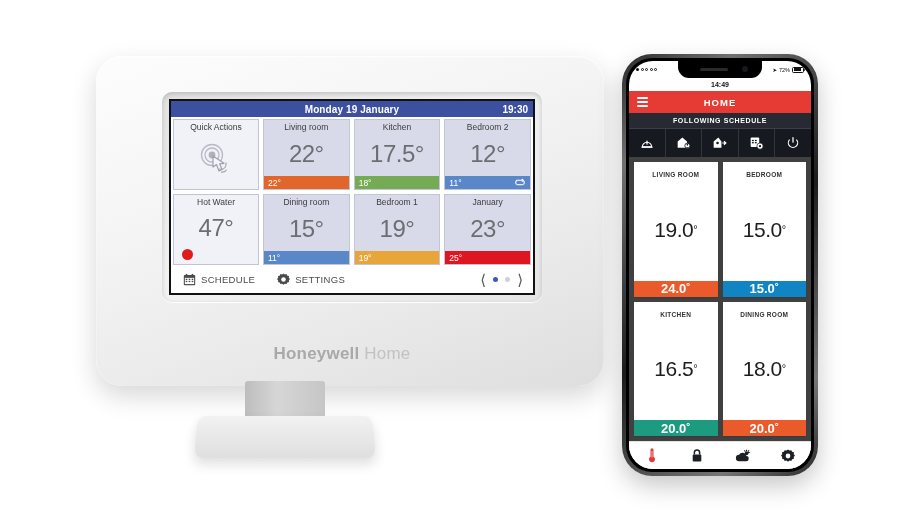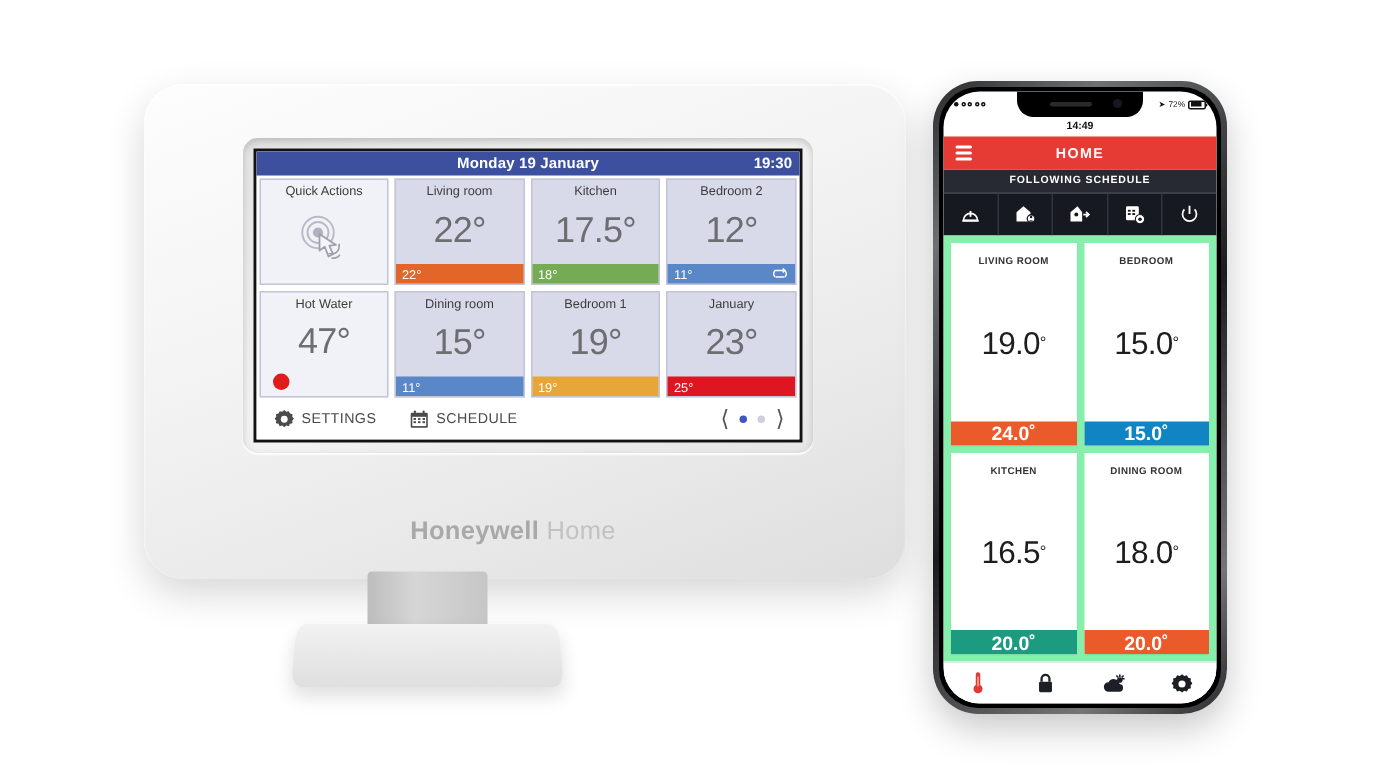--- a/index.html
+++ b/index.html
@@ -95,21 +95,21 @@
   #ph-appbar .hamb { margin-left:8px; display:flex; flex-direction:column; gap:2px; }
   #ph-appbar .hamb i { width:11px; height:1.8px; background:#fff; display:block; border-radius:1px; }
   #ph-appbar .ttl { position:absolute; left:0; right:0; text-align:center; color:#fff; font-size:9.5px; font-weight:bold; letter-spacing:1px; }
 
   #ph-sched { flex:0 0 16px; background:#272a33; color:#fff; font-size:7px; font-weight:bold; letter-spacing:.6px;
               display:flex; align-items:center; justify-content:center; border-bottom:1px solid #3b3e48; }
   #ph-modes { flex:0 0 28px; background:#171921; display:flex; }
   .mode-btn { flex:1; display:flex; align-items:center; justify-content:center; border-right:1px solid #32353f; }
   .mode-btn:last-child { border-right:none; }
 
-  #ph-cards { flex:1; background:#86efac; padding:5px; display:grid; grid-template-columns:1fr 1fr; grid-template-rows:1fr 1fr; gap:5px; }
+  #ph-cards { flex:1; background:#404040; padding:5px; display:grid; grid-template-columns:1fr 1fr; grid-template-rows:1fr 1fr; gap:5px; }
   .pcard { background:#fff; display:flex; flex-direction:column; box-shadow:0 1px 1px rgba(0,0,0,.07); }
   .pcard .pname { text-align:center; font-size:6.5px; font-weight:bold; color:#333; padding-top:9px; letter-spacing:.3px; }
   .pcard .ptemp { flex:1; display:flex; align-items:center; justify-content:center; font-size:21px; font-weight:300; color:#1d1d1d; line-height:1; letter-spacing:-.5px; }
   .pcard .ptemp sup { font-size:11px; vertical-align:super; }
   .pset { height:16px; display:flex; align-items:center; justify-content:center; color:#fff; font-size:13px; font-weight:bold; }
 
   #ph-tabbar { flex:0 0 28px; background:#fff; display:flex; align-items:center; border-top:1px solid #e3e3e3; }
   .tab-ic { flex:1; display:flex; align-items:center; justify-content:center; }
 
   svg { display:block; }
@@ -202,30 +202,20 @@
           <div class="tile" style="grid-column:4;grid-row:2;">
             <div class="tname">January</div>
             <div class="ttemp">23°</div>
             <div class="setbar" style="background:#dd1622">
               <span>25°</span>
             </div>
           </div>
         </div>
 
         <div id="tstat-toolbar">
-
-          <div class="tb-btn">
-            <span>
-              <svg width="13" height="13" viewBox="0 0 20 20">
-                <path fill="#4b4b4b" d="M10 0.6 l2.1 1.7 2.6-.6 1.2 2.4 2.6 .7 -.3 2.6 1.8 2 -1.8 2 .3 2.6 -2.6 .7 -1.2 2.4 -2.6-.6 -2.1 1.7 -2.1-1.7 -2.6 .6 -1.2-2.4 -2.6-.7 .3-2.6 -1.8-2 1.8-2 -.3-2.6 2.6-.7 1.2-2.4 2.6 .6z"></path>
-                <circle cx="10" cy="10" r="3.5" fill="#fff"></circle>
-              </svg>
-            </span>
-            <span>SETTINGS</span>
-          </div>
 
           <div class="tb-btn">
             <span>
               <svg width="13" height="13" viewBox="0 0 16 16">
                 <rect x="1" y="2.6" width="14" height="12.4" rx="1" fill="#4b4b4b"></rect>
                 <rect x="2.3" y="6" width="11.4" height="7.6" fill="#fff"></rect>
                 <g fill="#4b4b4b">
                   <rect x="3.3" y="7" width="2" height="1.6"></rect>
                     <rect x="7" y="7" width="2" height="1.6"></rect>
                     <rect x="10.7" y="7" width="2" height="1.6"></rect>
@@ -233,20 +223,30 @@
                     <rect x="7" y="9.6" width="2" height="1.6"></rect>
                     <rect x="10.7" y="9.6" width="2" height="1.6"></rect>
                 </g>
                 <rect x="3.6" y="0.8" width="1.6" height="3.2" rx=".7" fill="#4b4b4b"></rect>
                 <rect x="10.8" y="0.8" width="1.6" height="3.2" rx=".7" fill="#4b4b4b"></rect>
               </svg>
             </span>
             <span>SCHEDULE</span>
           </div>
 
+          <div class="tb-btn">
+            <span>
+              <svg width="13" height="13" viewBox="0 0 20 20">
+                <path fill="#4b4b4b" d="M10 0.6 l2.1 1.7 2.6-.6 1.2 2.4 2.6 .7 -.3 2.6 1.8 2 -1.8 2 .3 2.6 -2.6 .7 -1.2 2.4 -2.6-.6 -2.1 1.7 -2.1-1.7 -2.6 .6 -1.2-2.4 -2.6-.7 .3-2.6 -1.8-2 1.8-2 -.3-2.6 2.6-.7 1.2-2.4 2.6 .6z"></path>
+                <circle cx="10" cy="10" r="3.5" fill="#fff"></circle>
+              </svg>
+            </span>
+            <span>SETTINGS</span>
+          </div>
+
           <div class="tb-pager">
             <span class="chev">⟨</span>
             <span class="pg-dot on"></span>
             <span class="pg-dot"></span>
             <span class="chev">⟩</span>
           </div>
         </div>
 
       </div>
     </div>

